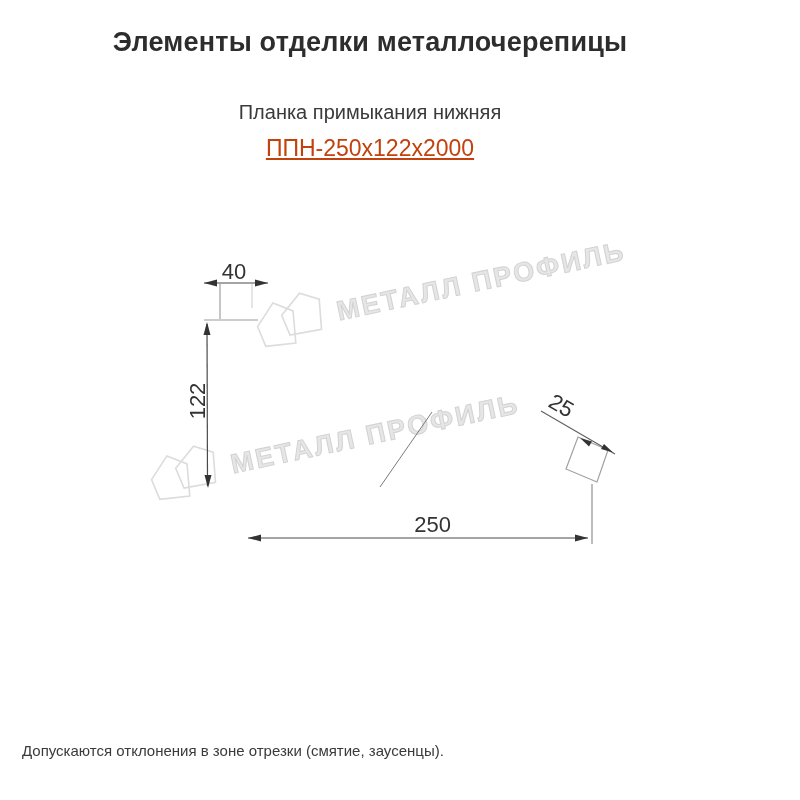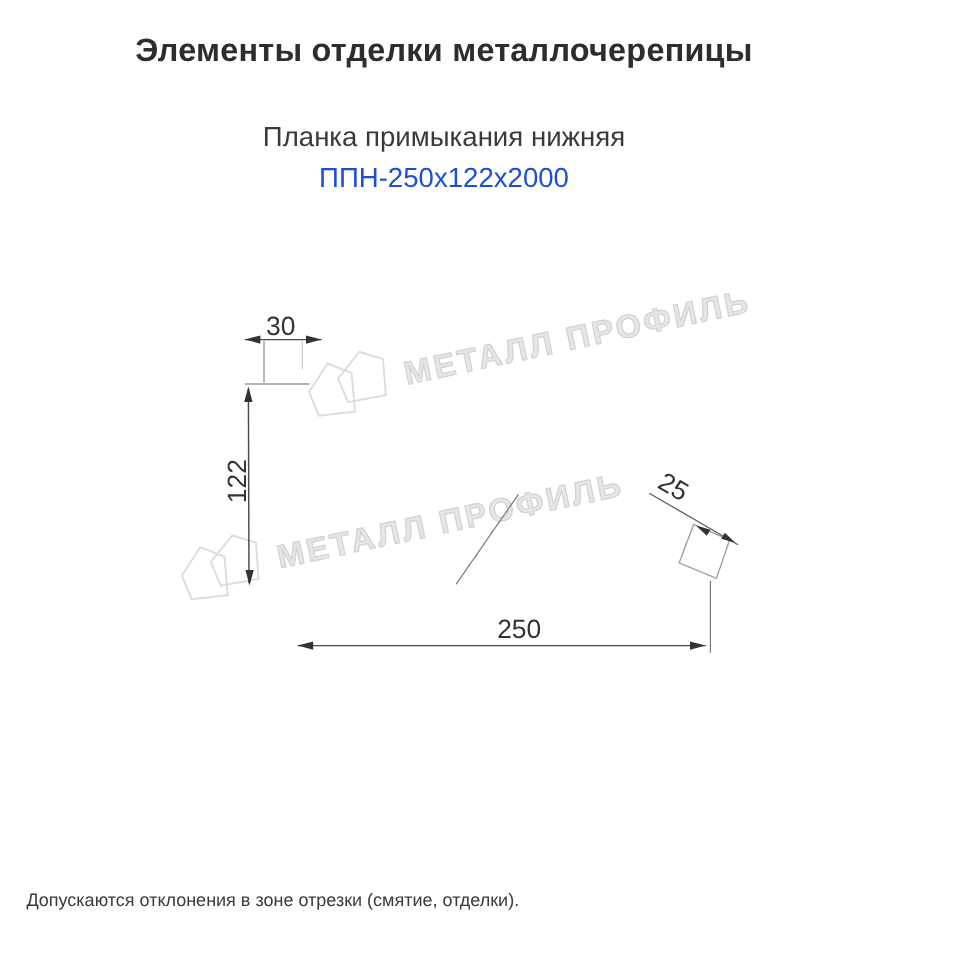--- a/index.html
+++ b/index.html
@@ -1,22 +1,22 @@
 <!DOCTYPE html>
 <html><head>
 <meta charset="utf-8">
 <style>
   html,body{margin:0;padding:0;background:#fff;}
   #canvas{position:relative;width:800px;height:800px;background:#ffffff;overflow:hidden;
           font-family:"Liberation Sans", sans-serif;color:#2f2f2f;}
   .abs{position:absolute;}
   .center{width:740px;text-align:center;left:0;}
   .title{top:27px;font-size:27px;font-weight:bold;letter-spacing:0.2px;color:#2d2d2d;}
-  .subtitle{top:101px;font-size:23px;font-weight:400;color:#3a3a3a;}
-  .prodcode{top:135px;font-size:23px;font-weight:400;color:#1d4ed8;}
+  .subtitle{top:101px;font-size:20px;font-weight:400;color:#3a3a3a;}
+  .prodcode{top:135px;font-size:23px;font-weight:400;color:#c2410c;text-decoration:underline;}
   .dimlabel{font-size:22px;color:#333;white-space:nowrap;}
   .dim20{left:214px;top:259px;width:40px;text-align:center;}
   .dim122{left:168px;top:388px;width:60px;text-align:center;transform:rotate(-90deg);}
   .dim250{left:391px;top:512px;width:60px;text-align:right;}
   .dim25{left:538px;top:393px;width:46px;text-align:center;transform:rotate(30deg);}
   .facelabel{left:427px;top:385px;width:92px;text-align:center;font-size:17px;
              line-height:18px;color:#333;}
   .footer{left:22px;top:739px;font-size:15px;line-height:23px;color:#3a3a3a;}
   svg.layer{position:absolute;left:0;top:0;}
   .wm{display:flex;align-items:center;gap:9px;transform-origin:left center;
@@ -72,23 +72,23 @@
 
     <line x1="248" y1="538" x2="588" y2="538" stroke="#4a4a4a" stroke-width="1.2"></line>
     <polygon points="248,538 261,534.5 261,541.5" fill="#333"></polygon>
     <polygon points="588,538 575,534.5 575,541.5" fill="#333"></polygon>
   </svg>
 
   <div class="abs center title">Элементы отделки металлочерепицы</div>
   <div class="abs center subtitle">Планка примыкания нижняя</div>
   <div class="abs center prodcode">ППН-250х122х2000</div>
 
-  <div class="abs dimlabel dim20">30</div>
+  <div class="abs dimlabel dim20">40</div>
   <div class="abs dimlabel dim122">122</div>
   <div class="abs dimlabel dim250">250</div>
   <div class="abs dimlabel dim25">25</div>
 
 
   <div class="abs footer">
-    <div>Допускаются отклонения в зоне отрезки (смятие, отделки).</div>
+    <div>Допускаются отклонения в зоне отрезки (смятие, заусенцы).</div>
   </div>
 
 </div>
 
 </body></html>

